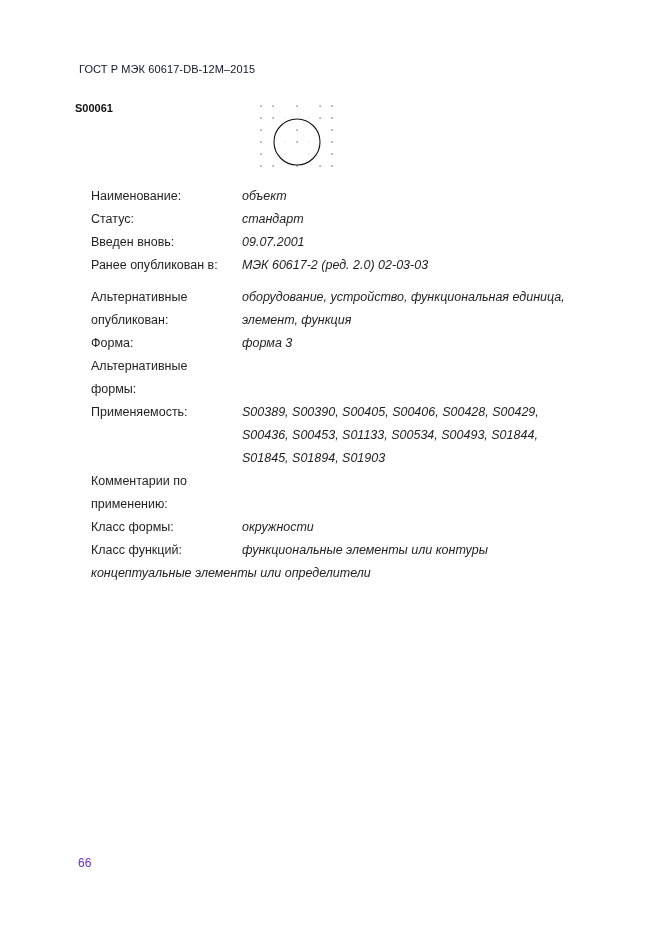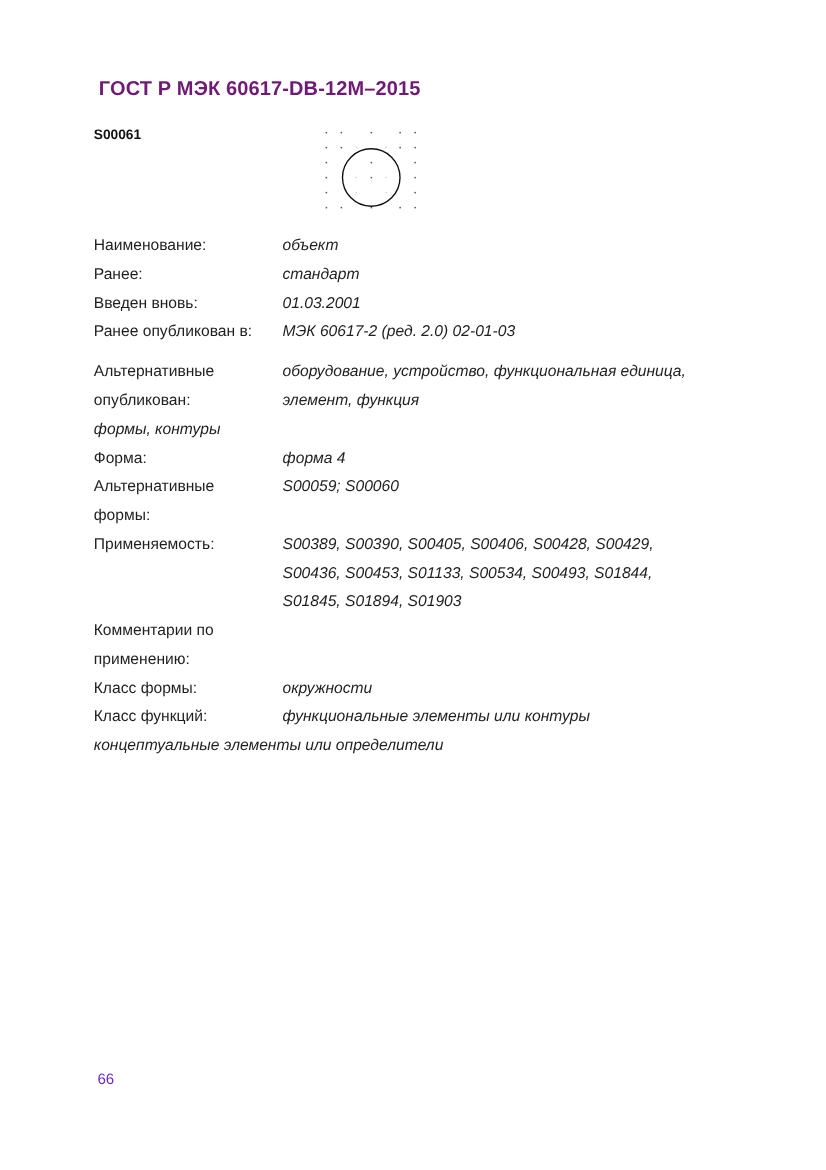--- a/index.html
+++ b/index.html
@@ -12,24 +12,24 @@
       height: 936px;
       position: relative;
       overflow: hidden;
       font-family: "Liberation Sans", sans-serif;
       color: #1a1a1a;
     }
     .doc-header {
       position: absolute;
       left: 79px;
       top: 63px;
-      font-size: 16px;
-      font-weight: bold;
+      font-size: 11px;
+      font-weight: normal;
       letter-spacing: 0.1px;
-      color: #701a75;
+      color: #0f172a;
     }
     .symbol-code {
       position: absolute;
       left: 75px;
       top: 102px;
       font-size: 11px;
       font-weight: bold;
       color: #111;
     }
     .symbol-figure {
@@ -43,20 +43,21 @@
       position: absolute;
       left: 75px;
       top: 185px;
       width: 520px;
       font-size: 12.5px;
       color: #1f1f1f;
     }
     .row {
       display: flex;
       line-height: 23px;
+      margin-left: 16px;
     }
     .row.gap-before {
       margin-top: 9px;
     }
     .label {
       width: 151px;
       flex: 0 0 151px;
     }
     .value {
       flex: 1 1 auto;
@@ -115,56 +116,52 @@
     <circle cx="297" cy="142" r="23" fill="none" stroke="#111" stroke-width="1.1"></circle>
   </svg>
 </div>
 
 <div class="props">
   <div class="row">
     <div class="label">Наименование:</div>
     <div class="value">объект</div>
   </div>
   <div class="row">
-    <div class="label">Ранее:</div>
+    <div class="label">Статус:</div>
     <div class="value">стандарт</div>
   </div>
   <div class="row">
     <div class="label">Введен вновь:</div>
-    <div class="value">01.03.2001</div>
+    <div class="value">09.07.2001</div>
   </div>
   <div class="row">
     <div class="label">Ранее опубликован в:</div>
-    <div class="value">МЭК 60617-2 (ред. 2.0) 02-01-03</div>
+    <div class="value">МЭК 60617-2 (ред. 2.0) 02-03-03</div>
   </div>
 
   <div class="row gap-before">
     <div class="label">
       <div>Альтернативные</div>
       <div>опубликован:</div>
     </div>
     <div class="value">
       <div>оборудование, устройство, функциональная единица,</div>
       <div>элемент, функция</div>
     </div>
   </div>
   <div class="row">
-    <div class="value">формы, контуры</div>
   </div>
   <div class="row">
     <div class="label">Форма:</div>
-    <div class="value">форма 4</div>
+    <div class="value">форма 3</div>
   </div>
   <div class="row">
     <div class="label">
       <div>Альтернативные</div>
       <div>формы:</div>
-    </div>
-    <div class="value">
-      <div>S00059; S00060</div>
     </div>
   </div>
   <div class="row">
     <div class="label">
       <div>Применяемость:</div>
     </div>
     <div class="value">
       <div>S00389, S00390, S00405, S00406, S00428, S00429,</div>
       <div>S00436, S00453, S01133, S00534, S00493, S01844,</div>
       <div>S01845, S01894, S01903</div>

